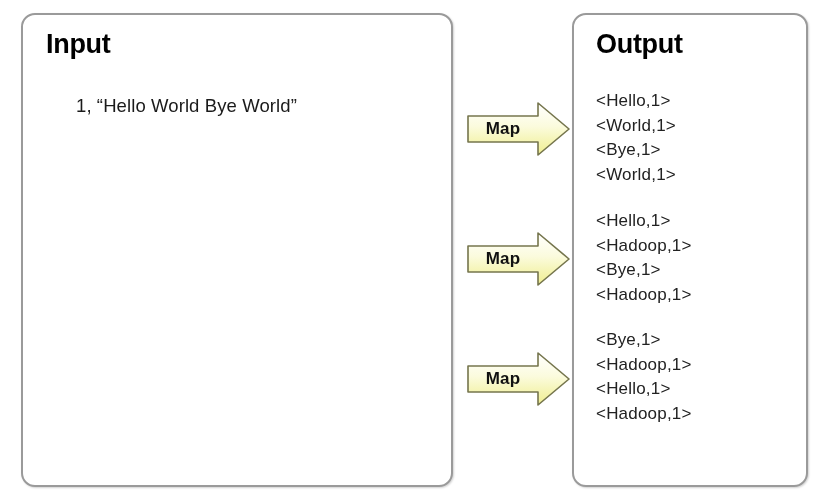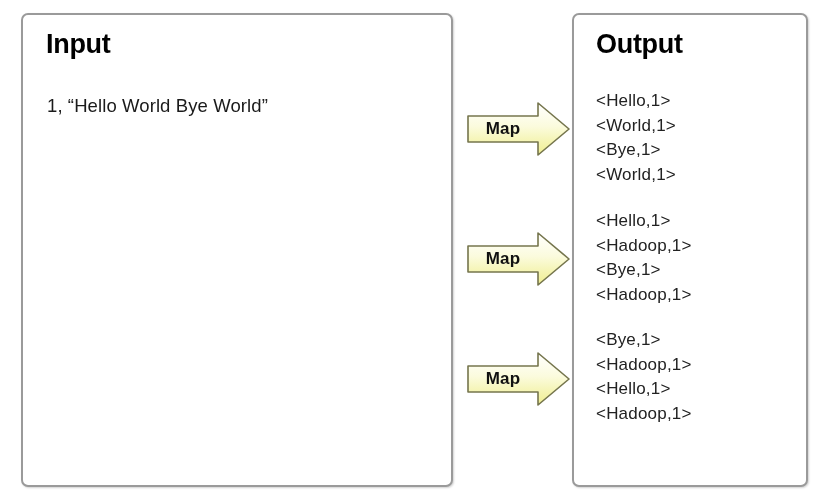--- a/index.html
+++ b/index.html
@@ -21,21 +21,21 @@
     left: 0; top: 0;
     width: 832px;
     height: 502px;
   }
 
   
   .panel {
     position: absolute;
     background: #ffffff;
     border: 2px solid #9a9a9a;
-    border-radius: 7px;
+    border-radius: 14px;
     box-sizing: border-box;
     box-shadow: 1px 1px 2px rgba(0,0,0,0.18);
   }
   #input-panel {
     left: 21px;
     top: 13px;
     width: 432px;
     height: 474px;
   }
   #output-panel {
@@ -67,21 +67,21 @@
   
   .input-line {
     position: absolute;
     left: 24px;
     font-size: 18.5px;
     font-weight: 500;
     color: #1a1a1a;
     white-space: nowrap;
     letter-spacing: 0.1px;
   }
-  .input-line.l0 { top: 80px; }
+  .input-line.l0 { top: 80px; margin-left: 29px; }
   .input-line.l1 { top: 196px; }
   .input-line.l2 { top: 313px; }
 
   
   .out-group {
     position: absolute;
     left: 22px;
     white-space: nowrap;
   }
   .out-group.g0 { top: 74px; }

